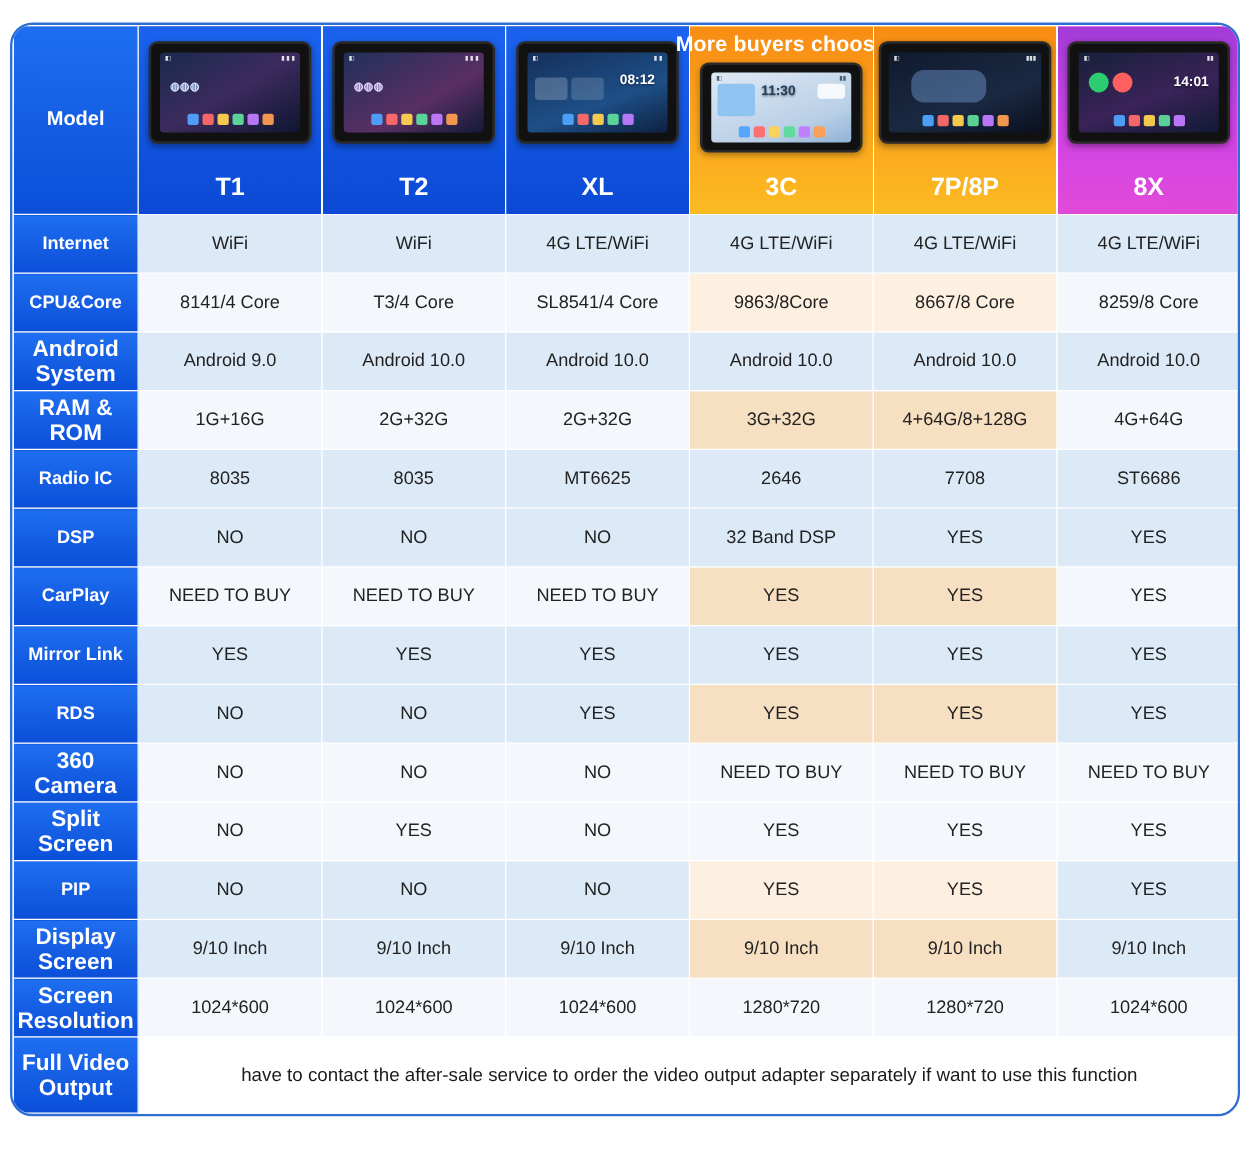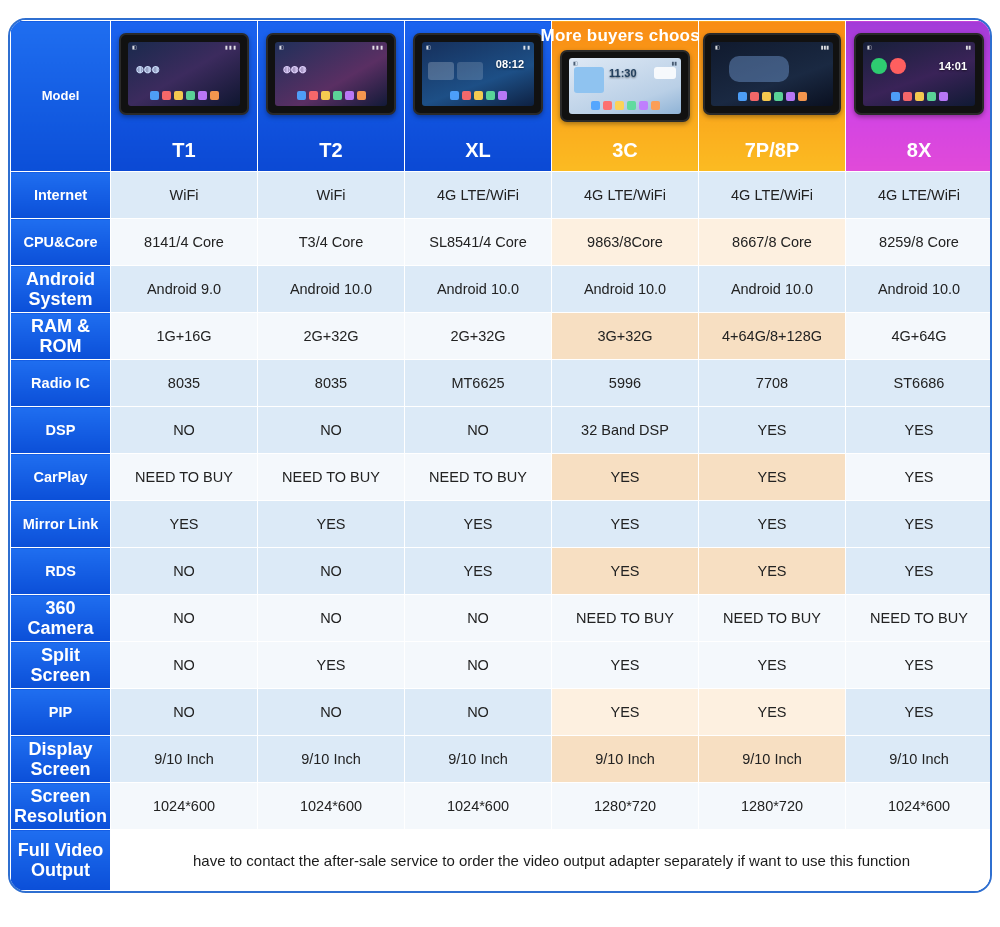--- a/index.html
+++ b/index.html
@@ -148,21 +148,21 @@
         <col class="cx">
         <col class="cx">
         <col class="cx">
         <col class="cx">
         <col class="cx">
         <col class="cx">
     </colgroup>
     <tbody>
 
       <tr>
-        <td class="lbl" style="font-size:13px;">Model</td>
+        <td class="lbl" style="font-size:16px;">Model</td>
 
         <td class="hdr blue">
           <div class="inner">
             <div class="unit">
               <div class="screen s-t1">
                 <div class="statusbar">
                     <span>◧</span>
                     <span>▮ ▮ ▮</span>
                   </div>
                 <div class="scr-row" style="top:22px;left:8px;">
@@ -356,21 +356,21 @@
         <td class="data d-orange">3G+32G</td>
         <td class="data d-orange">4+64G/8+128G</td>
         <td class="data d-white">4G+64G</td>
       </tr>
 
       <tr>
         <td class="lbl">Radio IC</td>
         <td class="data d-blue">8035</td>
         <td class="data d-blue">8035</td>
         <td class="data d-blue">MT6625</td>
-        <td class="data d-blue">5996</td>
+        <td class="data d-blue">2646</td>
         <td class="data d-blue">7708</td>
         <td class="data d-blue">ST6686</td>
       </tr>
 
 
       <tr>
         <td class="lbl">DSP</td>
         <td class="data d-blue">NO</td>
         <td class="data d-blue">NO</td>
         <td class="data d-blue">NO</td>

